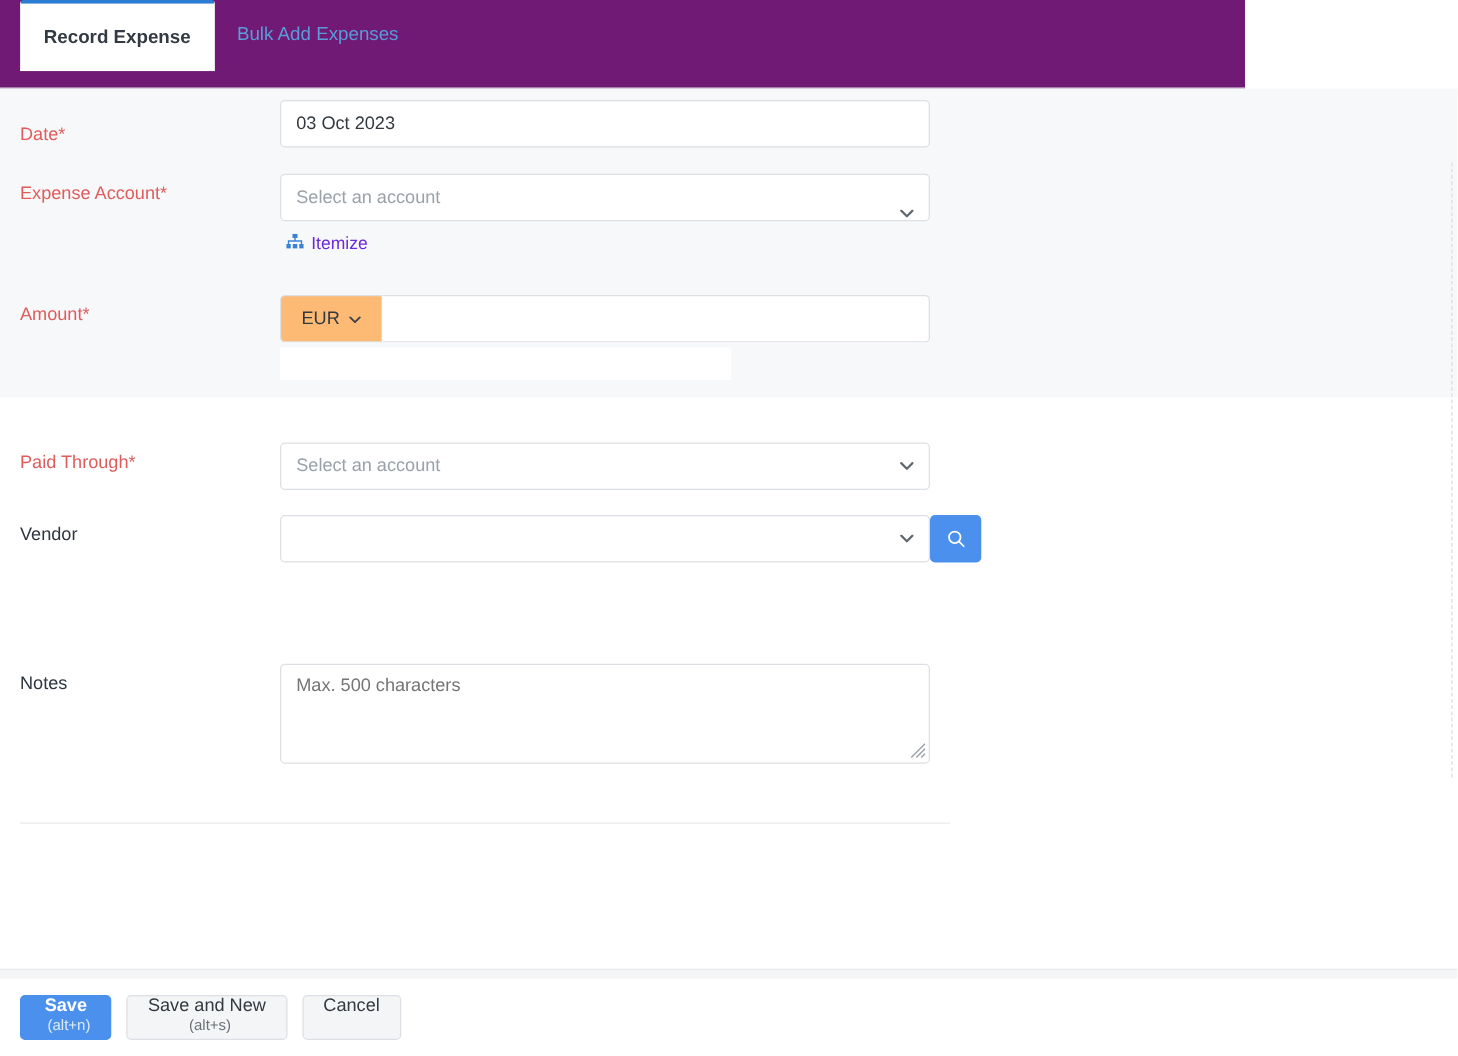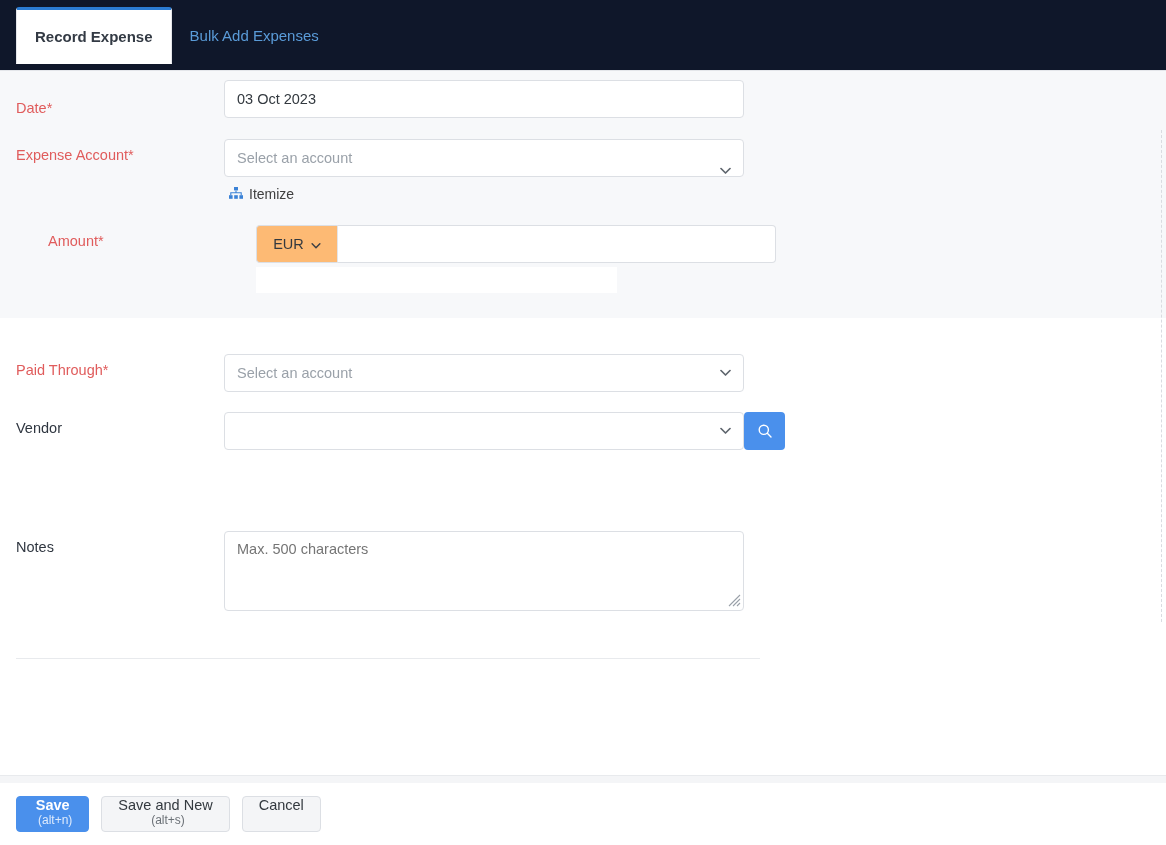--- a/index.html
+++ b/index.html
@@ -7,23 +7,23 @@
     margin: 0; padding: 0;
     width: 1166px; height: 845px;
     background: #ffffff;
     font-family: "Liberation Sans", sans-serif;
     overflow: hidden;
   }
   .page { position: relative; width: 1166px; height: 845px; background:#fff; }
 
   
   .tabbar {
-    position: absolute; left:0; top:0; width:1166px; height:71px;
-    background:#0f172a; border-bottom:1px solid #e4e6ea;
-    display:flex; align-items:center; padding-left:16px;
+    position: absolute; left:0; top:0; width:996px; height:71px;
+    background:#701a75; border-bottom:1px solid #e4e6ea;
+    display:flex; align-items:flex-start; padding-left:16px;
   }
   .tab {
     position:relative; height:55px; display:flex; align-items:center;
     padding:0 18px; font-size:15px; cursor:pointer; background:transparent;
   }
   .tab-active {
     color:#333a44; font-weight:bold;
     background:#ffffff;
     border:1px solid #e4e6ea; border-bottom:1px solid #ffffff;
     border-top:3px solid #2b7cd3;
@@ -100,21 +100,21 @@
     padding:0 12px; font-size:14.5px;
   }
   .amt-panel {
     position:absolute; left:0px; top:42px; width:361px; height:26px;
     background:#ffffff;
   }
 
   
   .itemize {
     display:flex; align-items:center; gap:6px;
-    font-size:14px; color:#404040; cursor:pointer;
+    font-size:14px; color:#6d28d9; cursor:pointer;
   }
 
   
   .ta {
     width:520px; height:80px; background:#ffffff;
     border:1px solid #dcdfe4; border-radius:4px;
     padding:9px 12px; font-size:14.5px; color:#9aa1a9;
     position:relative; resize:none; font-family:"Liberation Sans", sans-serif;
   }
   .grip {
@@ -191,21 +191,21 @@
             <rect x="5.2" y="8.2" width="3.6" height="3.6" fill="#3b82d6"></rect>
             <rect x="10.4" y="8.2" width="3.6" height="3.6" fill="#3b82d6"></rect>
             <path d="M7 3.4V5.8M1.8 8.2V5.8H12.2V8.2" stroke="#3b82d6" stroke-width="1.1" fill="none"></path>
           </svg>
         </span>
         <span>Itemize</span>
       </div>
     </div>
   </div>
 
-  <div class="row" style="left:0; top:225px;padding-left:32px;">
+  <div class="row" style="left:0; top:236px;">
     <div class="lbl lbl-req">Amount*</div>
     <div class="ctrl">
       <div class="amt-group">
         <div class="cur">
           <span>EUR</span>
           <span>
             <svg width="10" height="6" viewBox="0 0 11 7">
                 <path d="M1 1L5.5 5.5L10 1" stroke="#3b3f45" stroke-width="1.7" fill="none" stroke-linecap="round" stroke-linejoin="round"></path>
               </svg>
           </span>

